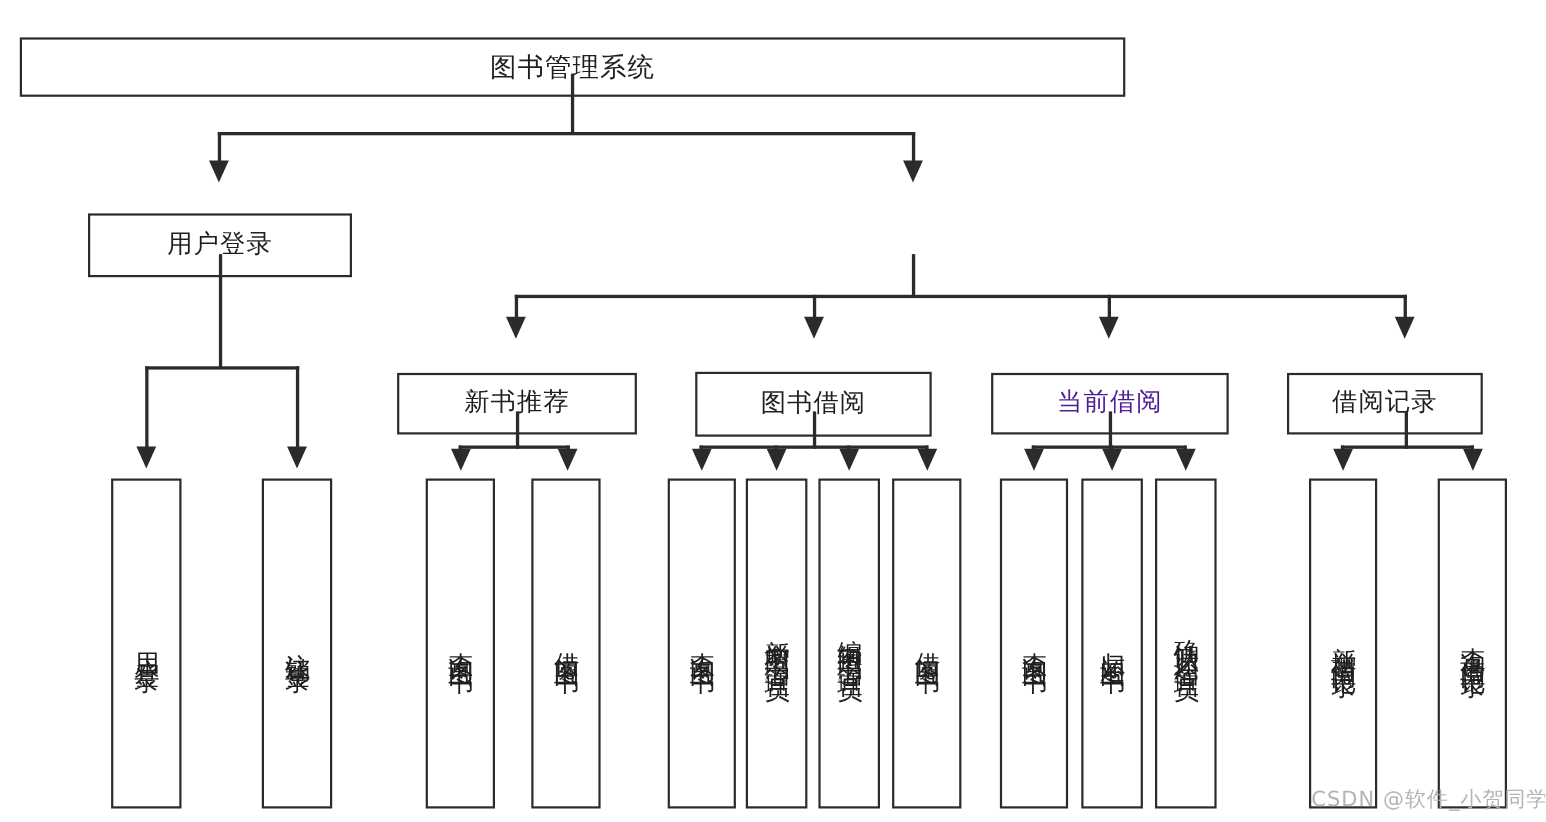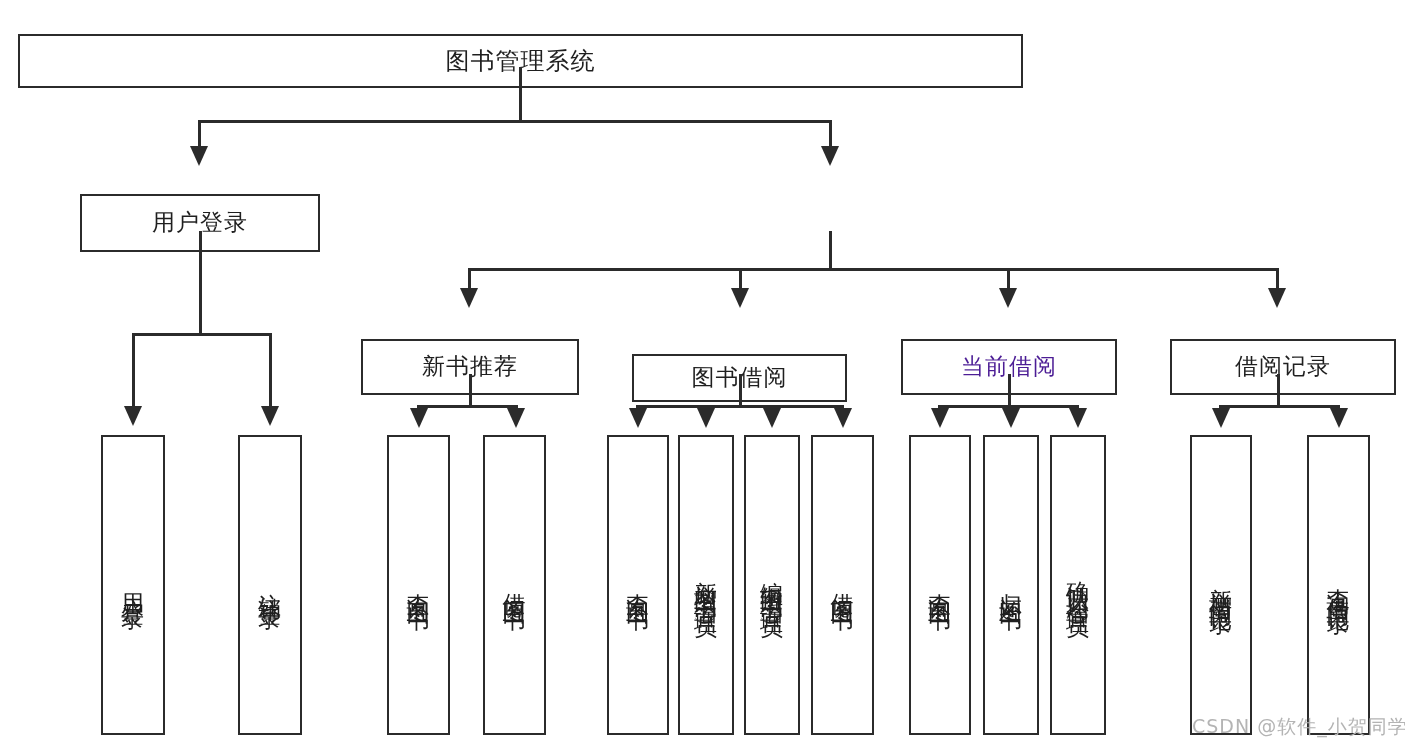--- a/index.html
+++ b/index.html
@@ -108,27 +108,27 @@
   <div class="edge v" style="left: 1007px; top: 268px; height: 22px; background: rgb(43, 43, 43);"></div>
   <div class="edge v" style="left: 1276px; top: 268px; height: 22px; background: rgb(43, 43, 43);"></div>
   <div class="arrow" style="left: 460px; top: 288px; border-top-color: rgb(43, 43, 43);"></div>
   <div class="arrow" style="left: 731px; top: 288px; border-top-color: rgb(43, 43, 43);"></div>
   <div class="arrow" style="left: 999px; top: 288px; border-top-color: rgb(43, 43, 43);"></div>
   <div class="arrow" style="left: 1268px; top: 288px; border-top-color: rgb(43, 43, 43);"></div>
 
   <div class="node horiz" id="l2-0" style="left: 361px; top: 318px; width: 218px; height: 56px; border-color: rgb(43, 43, 43); background: rgb(255, 255, 255); color: rgb(31, 31, 31);">
     <span>新书推荐</span>
   </div>
-  <div class="node horiz" id="l2-1" style="left: 632px; top: 333px; width: 215px; height: 48px; border-color: rgb(43, 43, 43); background: rgb(255, 255, 255); color: rgb(31, 31, 31);">
+  <div class="node horiz" id="l2-1" style="left: 632px; top: 317px; width: 215px; height: 59px; border-color: rgb(43, 43, 43); background: rgb(255, 255, 255); color: rgb(31, 31, 31);">
     <span>图书借阅</span>
   </div>
   <div class="node horiz" id="l2-2" style="left: 901px; top: 318px; width: 216px; height: 56px; border-color: rgb(43, 43, 43); background: rgb(255, 255, 255); color: #4c1d95;">
     <span>当前借阅</span>
   </div>
-  <div class="node horiz" id="l2-3" style="left: 1170px; top: 318px; width: 226px; height: 56px; border-color: rgb(43, 43, 43); background: rgb(255, 255, 255); color: rgb(31, 31, 31);">
+  <div class="node horiz" id="l2-3" style="left: 1170px; top: 318px; width: 178px; height: 56px; border-color: rgb(43, 43, 43); background: rgb(255, 255, 255); color: rgb(31, 31, 31);">
     <span>借阅记录</span>
   </div>
 
   <div class="edge v" style="left: 469px; top: 374px; height: 34px; background: rgb(43, 43, 43);"></div>
   <div class="edge h" style="left: 417px; top: 405px; width: 101px; background: rgb(43, 43, 43);"></div>
   <div class="edge v" style="left: 417px; top: 405px; height: 5px; background: rgb(43, 43, 43);"></div>
   <div class="edge v" style="left: 515px; top: 405px; height: 5px; background: rgb(43, 43, 43);"></div>
   <div class="arrow" style="left: 410px; top: 408px; border-top-color: rgb(43, 43, 43);"></div>
   <div class="arrow" style="left: 507px; top: 408px; border-top-color: rgb(43, 43, 43);"></div>
 

